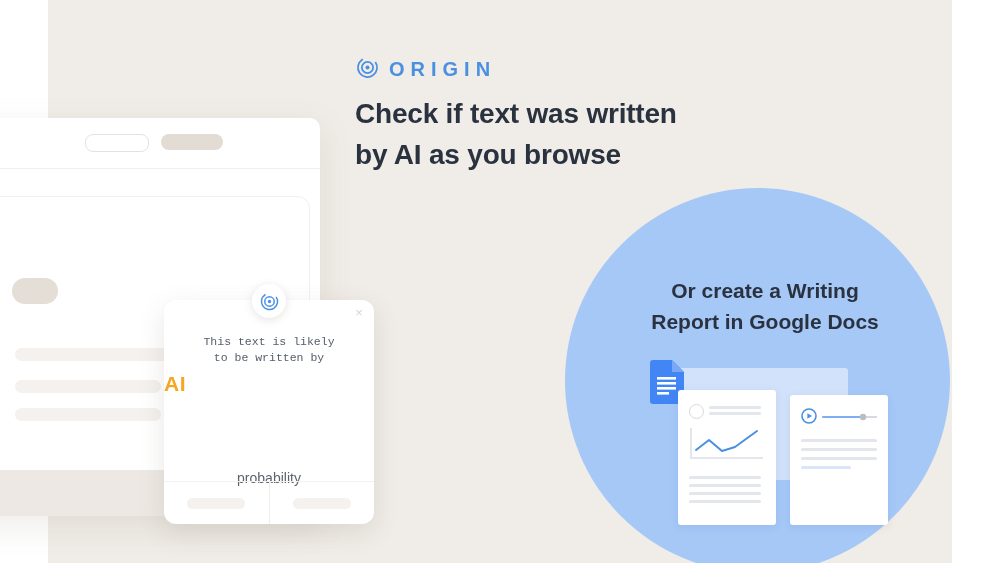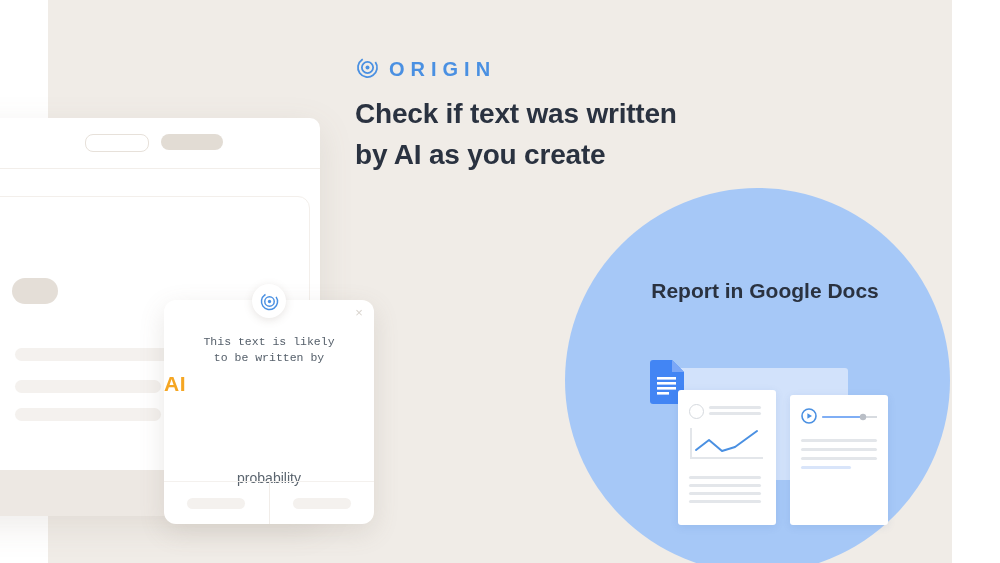--- a/index.html
+++ b/index.html
@@ -175,25 +175,26 @@
     <span>
       <svg width="25" height="25" viewBox="0 0 24 24">
         <circle cx="12" cy="12" r="9.2" fill="none" stroke="#4A90E2" stroke-width="1.7" stroke-dasharray="44 14" transform="rotate(-35 12 12)"></circle>
         <circle cx="12" cy="12" r="5.4" fill="none" stroke="#4A90E2" stroke-width="1.7"></circle>
         <circle cx="12" cy="12" r="1.9" fill="#4A90E2"></circle>
       </svg>
     </span>
     <span class="logo-word">ORIGIN</span>
   </div>
 
-  <div class="headline">Check if text was written by AI as you create</div>
+  <div class="headline">Check if text was written by AI as you browse</div>
 
   <div class="blue-circle"></div>
 
   <div class="blue-title">
+    <div>Or create a Writing</div>
     <div>Report in Google Docs</div>
   </div>
 
   <div class="docs-stack">
     <div class="doc-back"></div>
 
     <span class="gdoc-icon">
       <svg width="34" height="44" viewBox="0 0 34 44">
         <path d="M3 0h19l12 12v29a3 3 0 0 1-3 3H3a3 3 0 0 1-3-3V3a3 3 0 0 1 3-3z" fill="#4285F4"></path>
         <path d="M22 0l12 12H22z" fill="#7BA7F7"></path>

